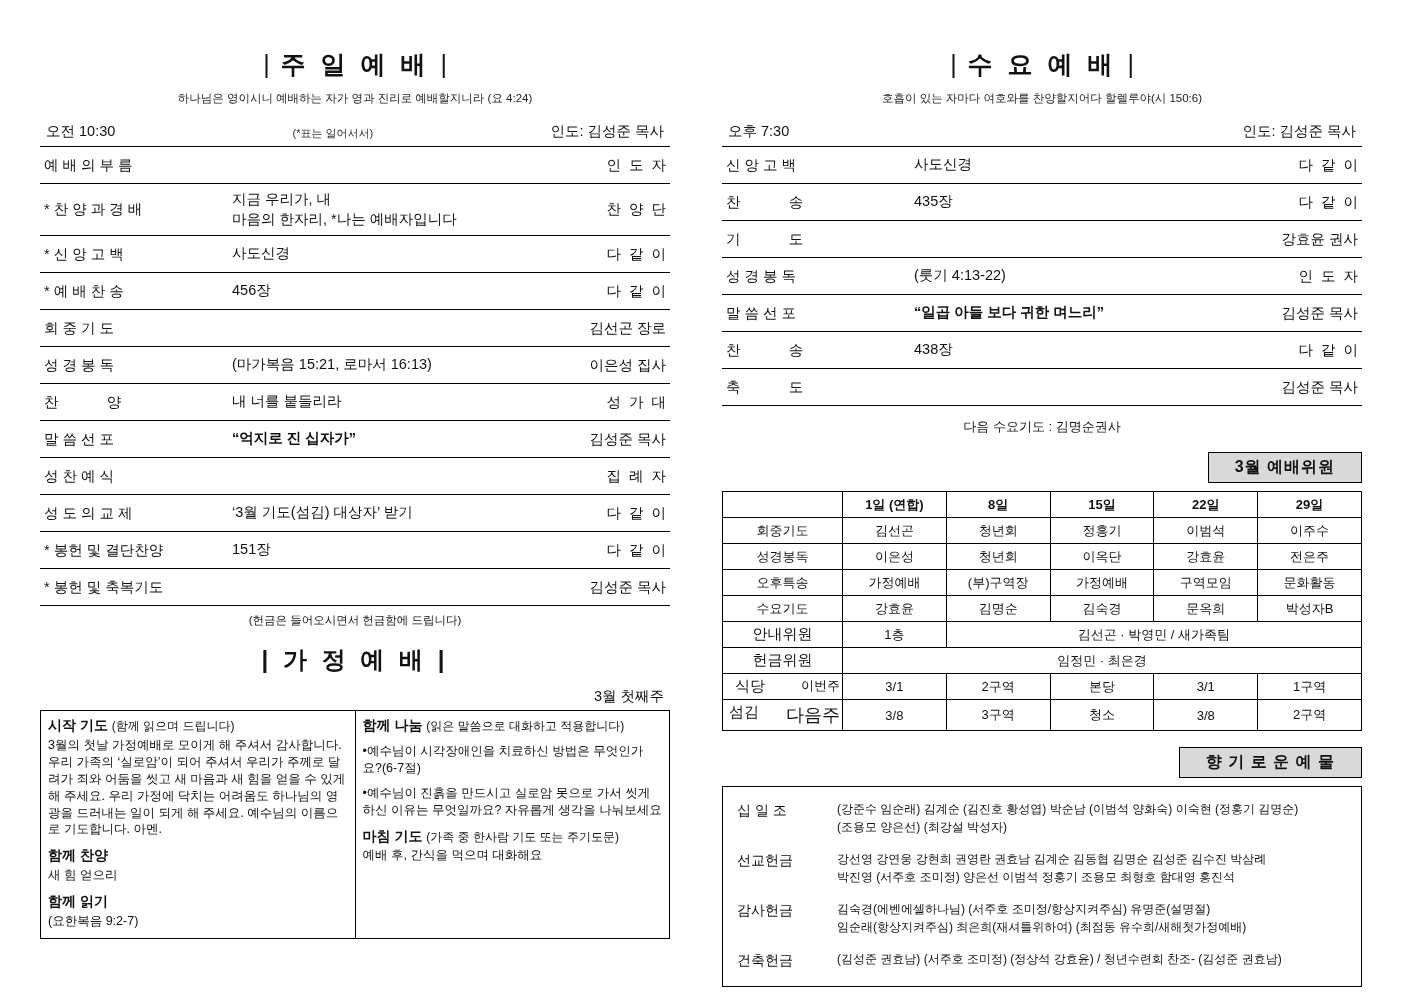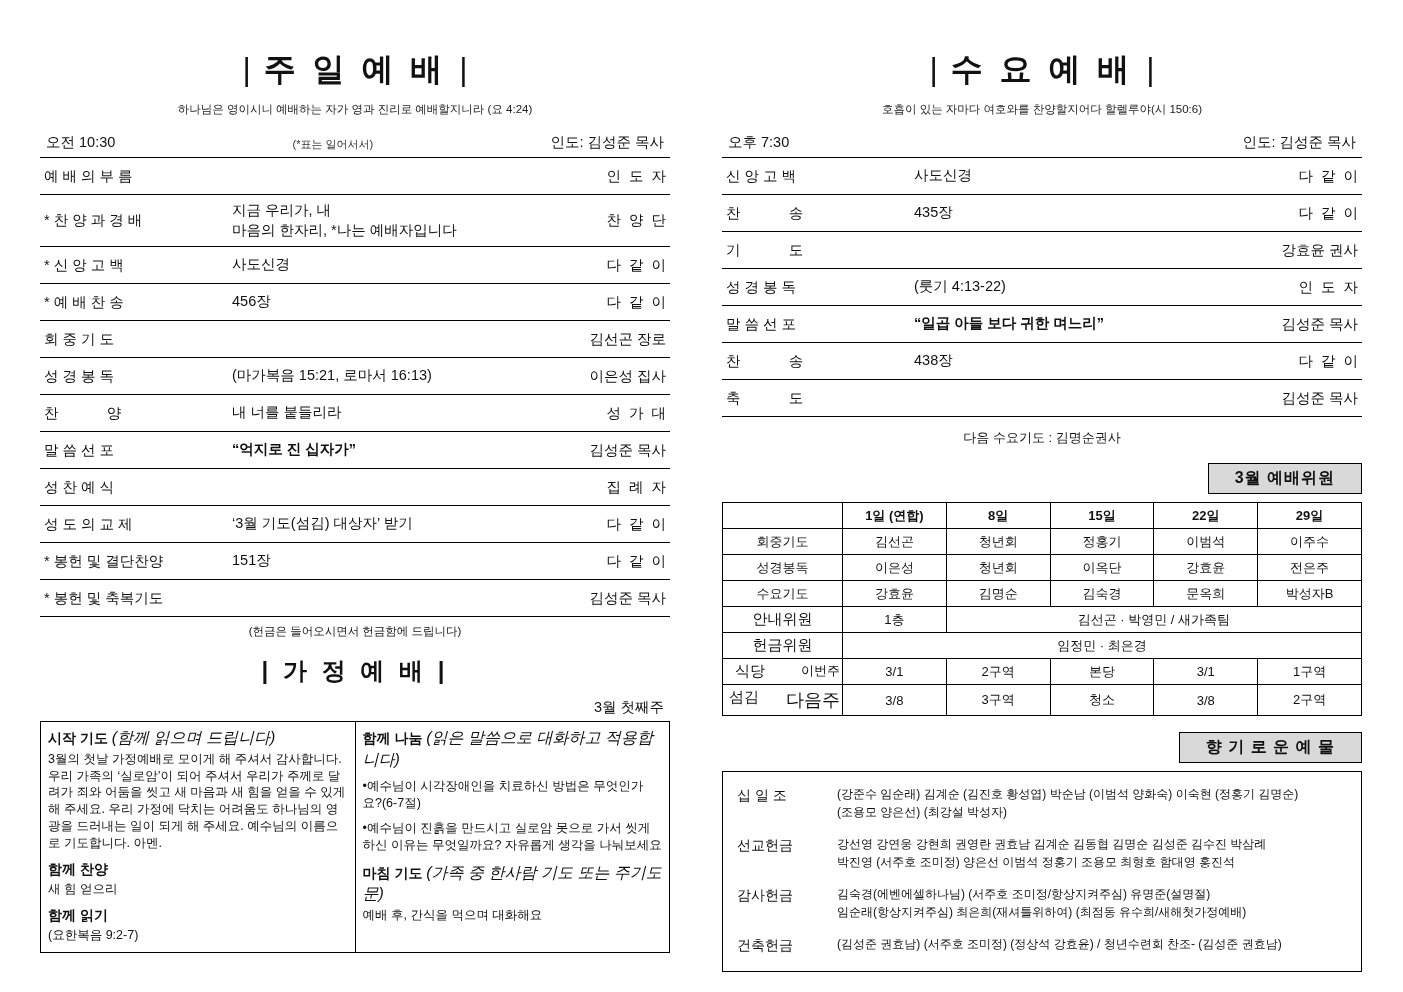--- a/index.html
+++ b/index.html
@@ -30,21 +30,21 @@
     padding-right: 10px;
   }
   .col-right {
     width: 640px;
     margin-left: 42px;
   }
 
   
   .svc-title {
     text-align: center;
-    font-size: 32px;
+    font-size: 25px;
     font-weight: bold;
     letter-spacing: 4px;
     margin: 0 0 10px 0;
   }
   .svc-title .bar {
     font-weight: normal;
     letter-spacing: 0;
   }
   .svc-verse {
     text-align: center;
@@ -130,23 +130,22 @@
     border: 1px solid #000;
     vertical-align: top;
     padding: 5px 7px 8px 7px;
     line-height: 1.35;
   }
   .fam-h {
     font-size: 14px;
     font-weight: bold;
   }
   .fam-h .sub {
-    font-size: 16px;
+    font-size: 12px;
     font-weight: normal;
-    font-style: italic;
   }
   .fam-p { margin: 2px 0 0 0; }
   .fam-gap { margin-top: 8px; }
 
   
   .band {
     text-align: right;
     margin: 16px 0 8px 0;
   }
   .band span {
@@ -414,20 +413,28 @@
           <td>이범석</td>
           <td>이주수</td>
         </tr>
         <tr>
           <td class="lbl">성경봉독</td>
           <td>이은성</td>
           <td>청년회</td>
           <td>이옥단</td>
           <td>강효윤</td>
           <td>전은주</td>
+        </tr>
+        <tr>
+          <td class="lbl">오후특송</td>
+          <td>가정예배</td>
+          <td>(부)구역장</td>
+          <td>가정예배</td>
+          <td>구역모임</td>
+          <td>문화활동</td>
         </tr>
         <tr>
           <td class="lbl">수요기도</td>
           <td>강효윤</td>
           <td>김명순</td>
           <td>김숙경</td>
           <td>문옥희</td>
           <td>박성자B</td>
         </tr>
         <tr>

